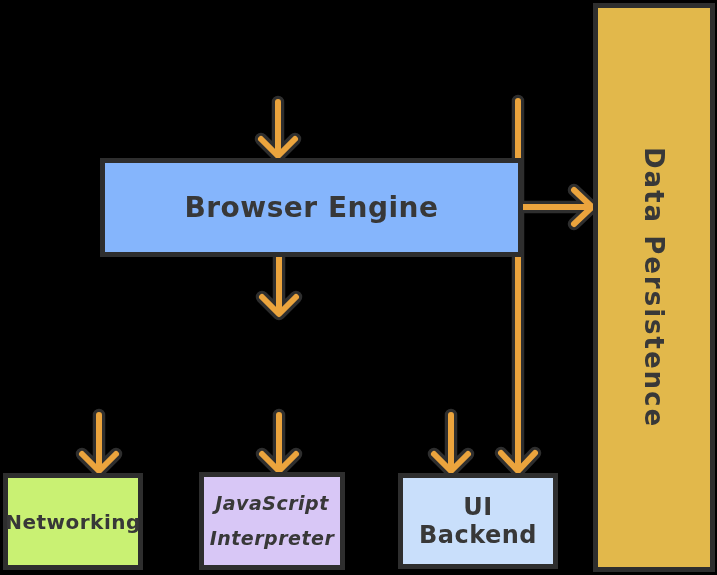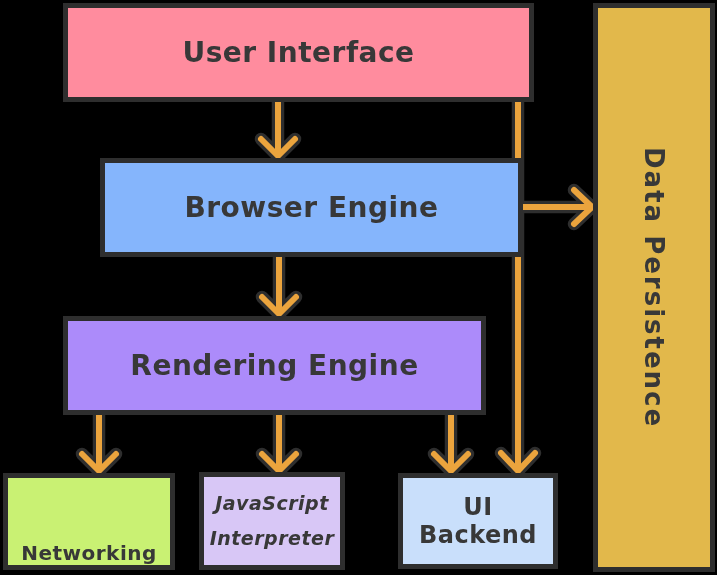--- a/index.html
+++ b/index.html
@@ -31,21 +31,21 @@
     align-items: center;
     justify-content: center;
     text-align: center;
     font-weight: 700;
     color: #383838;
     letter-spacing: 0.5px;
   }
   #node-user-interface    { left: 63px;  top: 3px;   width: 471px; height: 99px;  font-size: 28px; }
   #node-browser-engine    { left: 63px;  top: 158px; width: 423px; height: 99px;  font-size: 28px; margin-left: 37px; }
   #node-rendering-engine  { left: 63px;  top: 316px; width: 423px; height: 99px;  font-size: 28px; }
-  #node-networking        { left: 3px;   top: 473px; width: 172px; height: 97px;  font-size: 20px; align-items: flex-end; }
+  #node-networking        { left: 3px;   top: 473px; width: 140px; height: 97px;  font-size: 20px; }
   #node-javascript-interpreter {
     left: 199px; top: 472px; width: 146px; height: 98px;
     font-size: 19px; line-height: 1.85; padding: 0 4px; font-style: italic;
   }
   #node-ui-backend        { left: 398px; top: 473px; width: 160px; height: 96px;  font-size: 24px; }
   #node-data-persistence  { left: 593px; top: 3px;   width: 122px; height: 569px; font-size: 26px; }
   #node-data-persistence .vertical-label {
     writing-mode: vertical-rl;
     text-orientation: mixed;
     letter-spacing: 2px;
@@ -81,31 +81,25 @@
       <use href="#edge-ui-to-browser"></use>
       <use href="#edge-ui-to-uibackend"></use>
       <use href="#edge-browser-to-render"></use>
       <use href="#edge-browser-to-datapers"></use>
       <use href="#edge-render-to-network"></use>
       <use href="#edge-render-to-jsinterp"></use>
       <use href="#edge-render-to-uibackend"></use>
     </g>
   </svg>
 
-  <div class="node" id="node-user-interface" style="background-color: rgb(255, 140, 158);">
-    <span>User Interface</span>
-  </div>
 
   <div class="node" id="node-browser-engine" style="background-color: rgb(133, 181, 252);">
     <span>Browser Engine</span>
   </div>
 
-  <div class="node" id="node-rendering-engine" style="background-color: rgb(172, 139, 250);">
-    <span>Rendering Engine</span>
-  </div>
 
   <div class="node" id="node-networking" style="background-color: rgb(201, 241, 115);">
     <span>Networking</span>
   </div>
 
   <div class="node" id="node-javascript-interpreter" style="background-color: rgb(216, 199, 246);">
     <span>JavaScript Interpreter</span>
   </div>
 
   <div class="node" id="node-ui-backend" style="background-color: rgb(201, 223, 251);">

